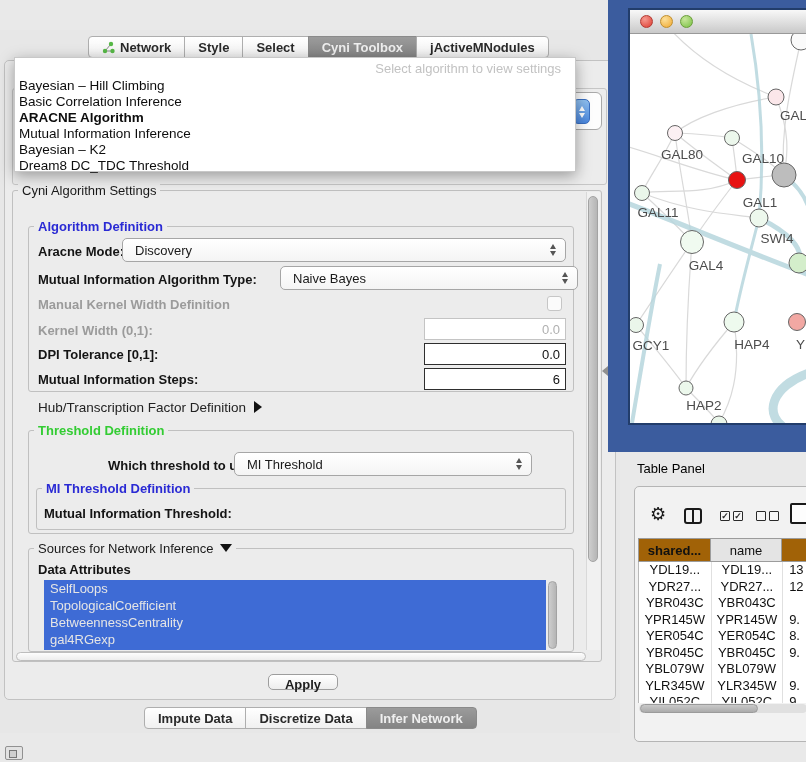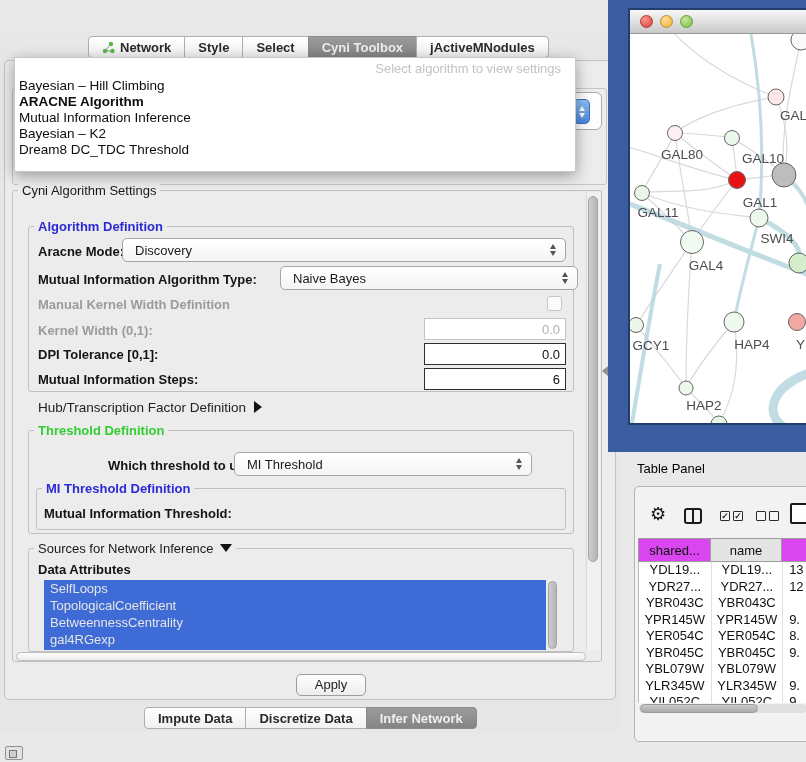--- a/index.html
+++ b/index.html
@@ -53,22 +53,22 @@
   .disc-tri-r { display:inline-block; width:0; height:0; border-top:6px solid transparent; border-bottom:6px solid transparent; border-left:8px solid #111; margin-left:8px; vertical-align:-1px; }
   .disc-tri-d { display:inline-block; width:0; height:0; border-left:6px solid transparent; border-right:6px solid transparent; border-top:8px solid #111; margin-left:6px; vertical-align:1px; }
 
   .attr-list { position:absolute; left:44px; top:580px; width:502px; height:70px; background:#3e6bd5; overflow:hidden; }
   .attr-item { height:17px; line-height:17px; padding-left:6px; font-size:13px; color:#e5e5e5; white-space:nowrap; }
 
   .vscroll-track { position:absolute; background:#f1f1f1; border-left:1px solid #d9d9d9; }
   .scroll-thumb { position:absolute; background:linear-gradient(90deg,#cecece,#b5b5b5); border:1px solid #a3a3a3; border-radius:5px; }
   .hscroll-thumb { position:absolute; background:linear-gradient(#fdfdfd,#ededed); border:1px solid #bdbdbd; border-radius:5px; }
 
-  .apply-btn { position:absolute; left:268px; top:674px; width:70px; height:22px; background:linear-gradient(#ffffff,#ededed);
-    border:1px solid #9d9d9d; border-radius:5px; font-size:13px; font-weight:400; color:#1c1c1c; text-align:center; line-height:20px;margin-left:28px; }
+  .apply-btn { position:absolute; left:268px; top:674px; width:70px; height:16px; background:linear-gradient(#ffffff,#ededed);
+    border:1px solid #9d9d9d; border-radius:5px; font-size:13px; font-weight:700; color:#1c1c1c; text-align:center; line-height:20px; }
 
   
   .popup { left:14px; top:57px; width:562px; height:115px; background:#fff; border:1px solid #c8c8c8;
     box-shadow:0 4px 14px rgba(0,0,0,.35); z-index:50; }
   .popup-ph { position:absolute; right:14px; top:3px; font-size:13px; color:#c2c2c2; }
   .popup-items { position:absolute; left:4px; top:20px; right:4px; }
   .popup-item { font-size:13.5px; color:#0d0d0d; line-height:16px; white-space:nowrap; }
   .popup-item.bold { font-weight:bold; }
 
   
@@ -99,21 +99,21 @@
   .gear { left:650px; top:505px; font-size:18px; color:#1a1a1a; line-height:18px; }
   .colsplit { left:684px; top:508px; width:18px; height:16px; border:2px solid #1a1a1a; border-radius:3px; }
   .colsplit::after { content:""; position:absolute; left:6px; top:0; width:2px; height:12px; background:#1a1a1a; }
   .cbx { display:inline-block; width:10px; height:10px; border:1.5px solid #2a2a2a; border-radius:1px; font-size:9px; line-height:9px; text-align:center; color:#2a2a2a; background:#f6f6f6; margin-right:3px; font-weight:bold; }
   .cbx-pair { position:absolute; display:flex; }
   .doc-ico { left:790px; top:503px; width:18px; height:21px; border:2px solid #1a1a1a; border-radius:2px; background:#fdfdfd; }
 
   .tbl-header { left:638px; top:538px; display:flex; height:24px; z-index:3; }
   .th { border:1px solid #9c9c9c; margin-left:-1px; font-size:13px; color:#111; display:flex; align-items:center; justify-content:center; }
   .th:first-child { margin-left:0; }
-  .th.hl { background:#d946ef; } .th.plain { background:#e4e4e4; }
+  .th.hl { background:#a16207;font-weight:bold; } .th.plain { background:#e4e4e4; }
   .tbl-body { left:638px; top:562px; width:172px; height:141px; background:#fff; overflow:hidden; border-left:1px solid #b9b9b9; }
   .tr { display:flex; height:16.5px; }
   .td { font-size:13px; color:#111; line-height:16.5px; white-space:nowrap; overflow:hidden; }
   .td.c1 { width:73px; text-align:center; border-right:1px solid #e0e0e0; }
   .td.c2 { width:72px; text-align:center; border-right:1px solid #e0e0e0; }
   .td.c3 { width:27px; padding-left:6px; text-align:left; }
   .tp-hscroll-track { left:639px; top:704px; width:168px; height:9px; background:#e0e0e0; border-radius:5px; }
   .tp-hscroll-thumb { left:640px; top:704px; width:118px; height:9px; background:linear-gradient(#c9c9c9,#ababab); border:1px solid #9b9b9b; border-radius:5px; }
 </style>
 </head>
@@ -249,20 +249,21 @@
       </div>
   </div>
 
   <div class="abs splitter-arrow"></div>
   <div class="abs mini-dock-icon"></div>
 
   <div class="abs popup">
     <span class="popup-ph">Select algorithm to view settings</span>
     <div class="popup-items">
       <div class="popup-item">Bayesian – Hill Climbing</div>
+      <div class="popup-item">Basic Correlation Inference</div>
       <div class="popup-item bold">ARACNE Algorithm</div>
       <div class="popup-item">Mutual Information Inference</div>
       <div class="popup-item">Bayesian – K2</div>
       <div class="popup-item">Dream8 DC_TDC Threshold</div>
     </div>
   </div>
 
   <div class="abs desktop-blue"></div>
 
   <div class="abs net-window">

